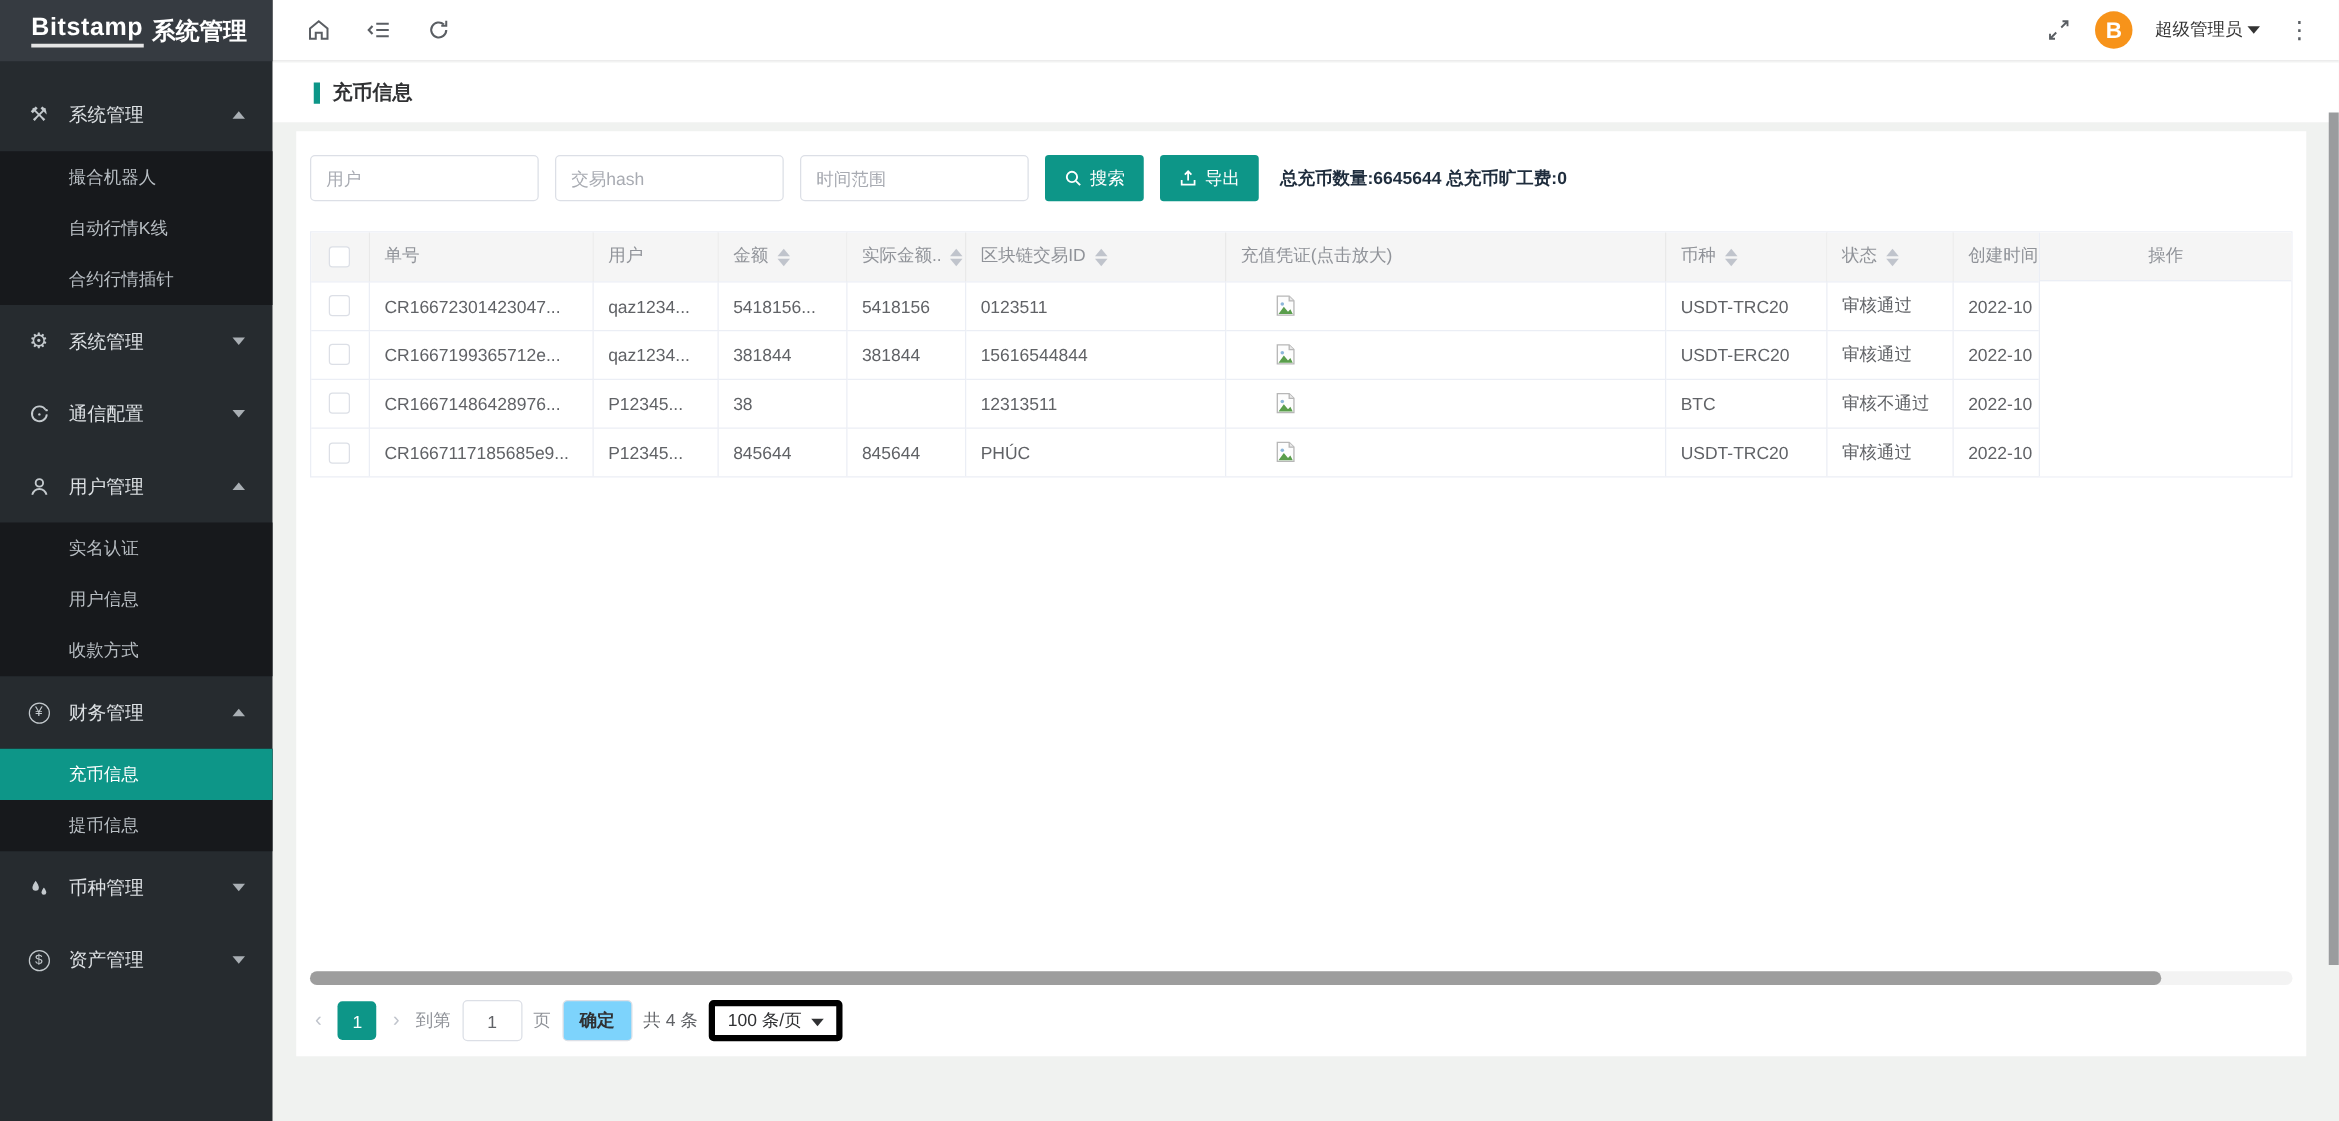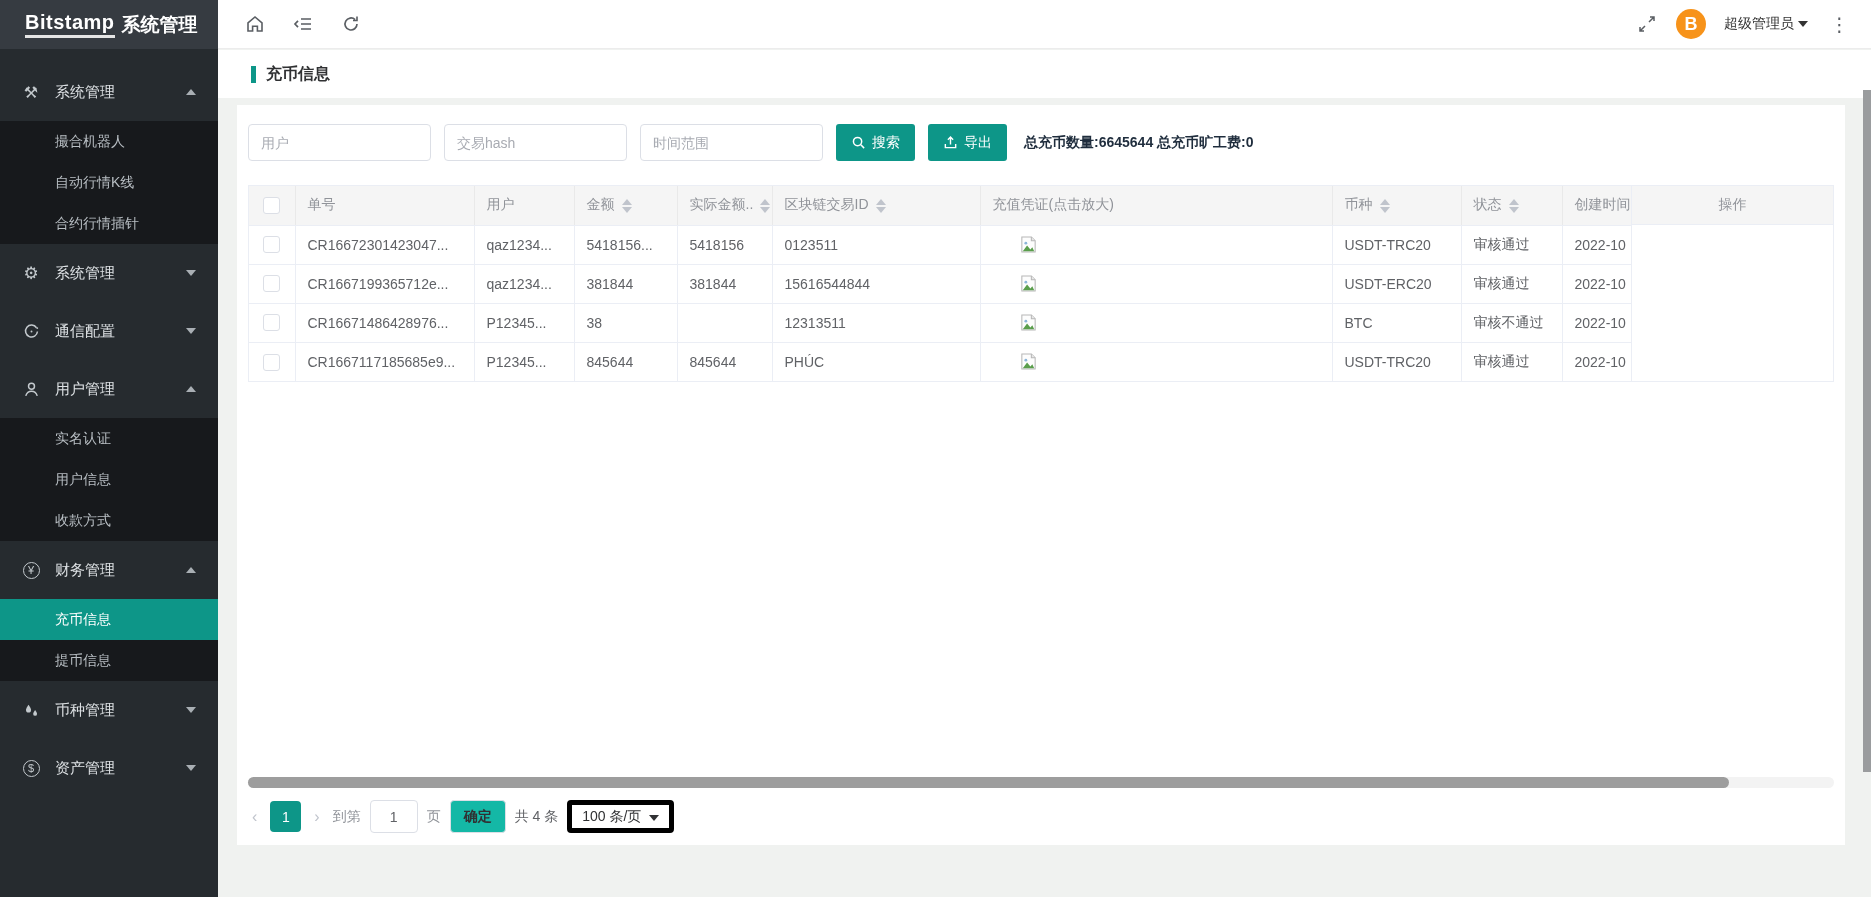--- a/index.html
+++ b/index.html
@@ -106,21 +106,21 @@
   
   .pagination { position:absolute; left:11px; top:695px; display:flex; align-items:center;
     gap:9px; font-size:14px; color:#606266; }
   .pg-arrow { color:#c0c4cc; font-size:16px; cursor:pointer; padding:0 4px; }
   .pg-page { width:31px; height:31px; background:#0d9688; color:#fff; border-radius:4px;
     display:flex; align-items:center; justify-content:center; font-size:14px; cursor:pointer; }
   .pg-goto-label { color:#909399; }
   .pg-input { width:48px; height:33px; border:1px solid #dcdfe6; border-radius:4px;
     text-align:center; font-size:14px; color:#606266; outline:none;
     font-family:"Liberation Sans","DejaVu Sans",sans-serif; }
-  .pg-confirm { height:33px; padding:0 13px; background:#14b8a6; border:1px solid #dcdfe6;
+  .pg-confirm { height:33px; padding:0 13px; background:#7dd3fc; border:1px solid #dcdfe6;
     border-radius:4px; font-size:14px; font-weight:bold; color:#303133; cursor:pointer;
     font-family:"Liberation Sans","DejaVu Sans",sans-serif; }
   .pg-select { height:33px; border:5px solid #000000; border-radius:4px; background:#fff;
     font-size:14px; color:#303133; display:flex; align-items:center; gap:8px; padding:0 10px;
     cursor:pointer; }
   .sel-caret { width:0;height:0;border-left:5px solid transparent;border-right:5px solid transparent;
     border-top:6px solid #303133; margin-top:2px; }
 </style>
 </head>
 <body>

